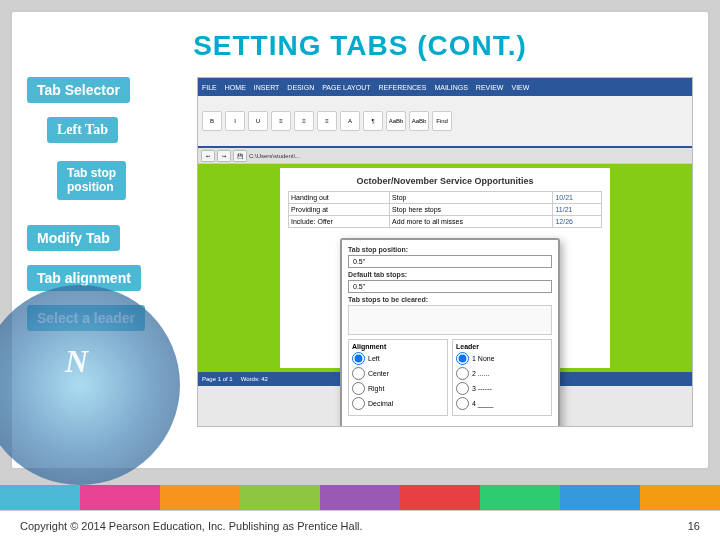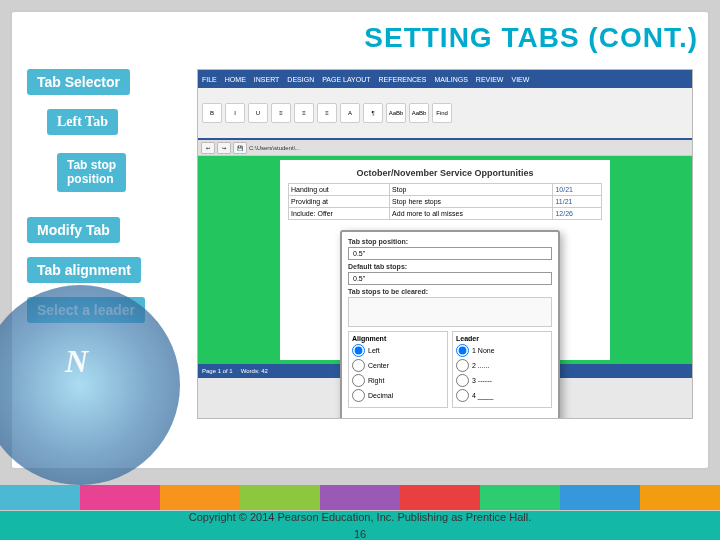--- a/index.html
+++ b/index.html
@@ -19,22 +19,22 @@
       left: 10px;
       width: 700px;
       height: 460px;
       background: white;
       border: 2px solid #ccc;
       border-radius: 4px;
     }
 
     
     .slide-title {
-      text-align: right;
-      padding: 10px 10px 10px;
+      text-align: center;
+      padding: 18px 10px 10px;
       font-size: 28px;
       font-weight: bold;
       color: #00aacc;
       letter-spacing: 1px;
       text-transform: uppercase;
     }
 
     
     .content-area {
       display: flex;
@@ -133,21 +133,21 @@
       border-radius: 2px;
       width: 20px;
       height: 20px;
       font-size: 6px;
       display: flex;
       align-items: center;
       justify-content: center;
     }
 
     .word-doc {
-      background: #22c55e;
+      background: #84cc16;
       padding: 4px;
       display: flex;
       justify-content: center;
     }
 
     .doc-page {
       background: white;
       width: 330px;
       min-height: 200px;
       padding: 8px;
@@ -248,30 +248,29 @@
     .color-strip {
       display: flex;
       height: 25px;
     }
 
     .color-block {
       flex: 1;
     }
 
     .footer-area {
-      background: #14b8a6;
+      background: #ffffff;
       height: 30px;
       display: flex;
       align-items: center;
       justify-content: space-between;
       padding: 0 20px;
       font-size: 11px;
       color: #333;
       border-top: 1px solid #ccc;
-      flex-direction: column;
     }
 
     
     .compass-bg {
       position: absolute;
       bottom: 55px;
       left: -20px;
       width: 200px;
       height: 200px;
       border-radius: 50%;

